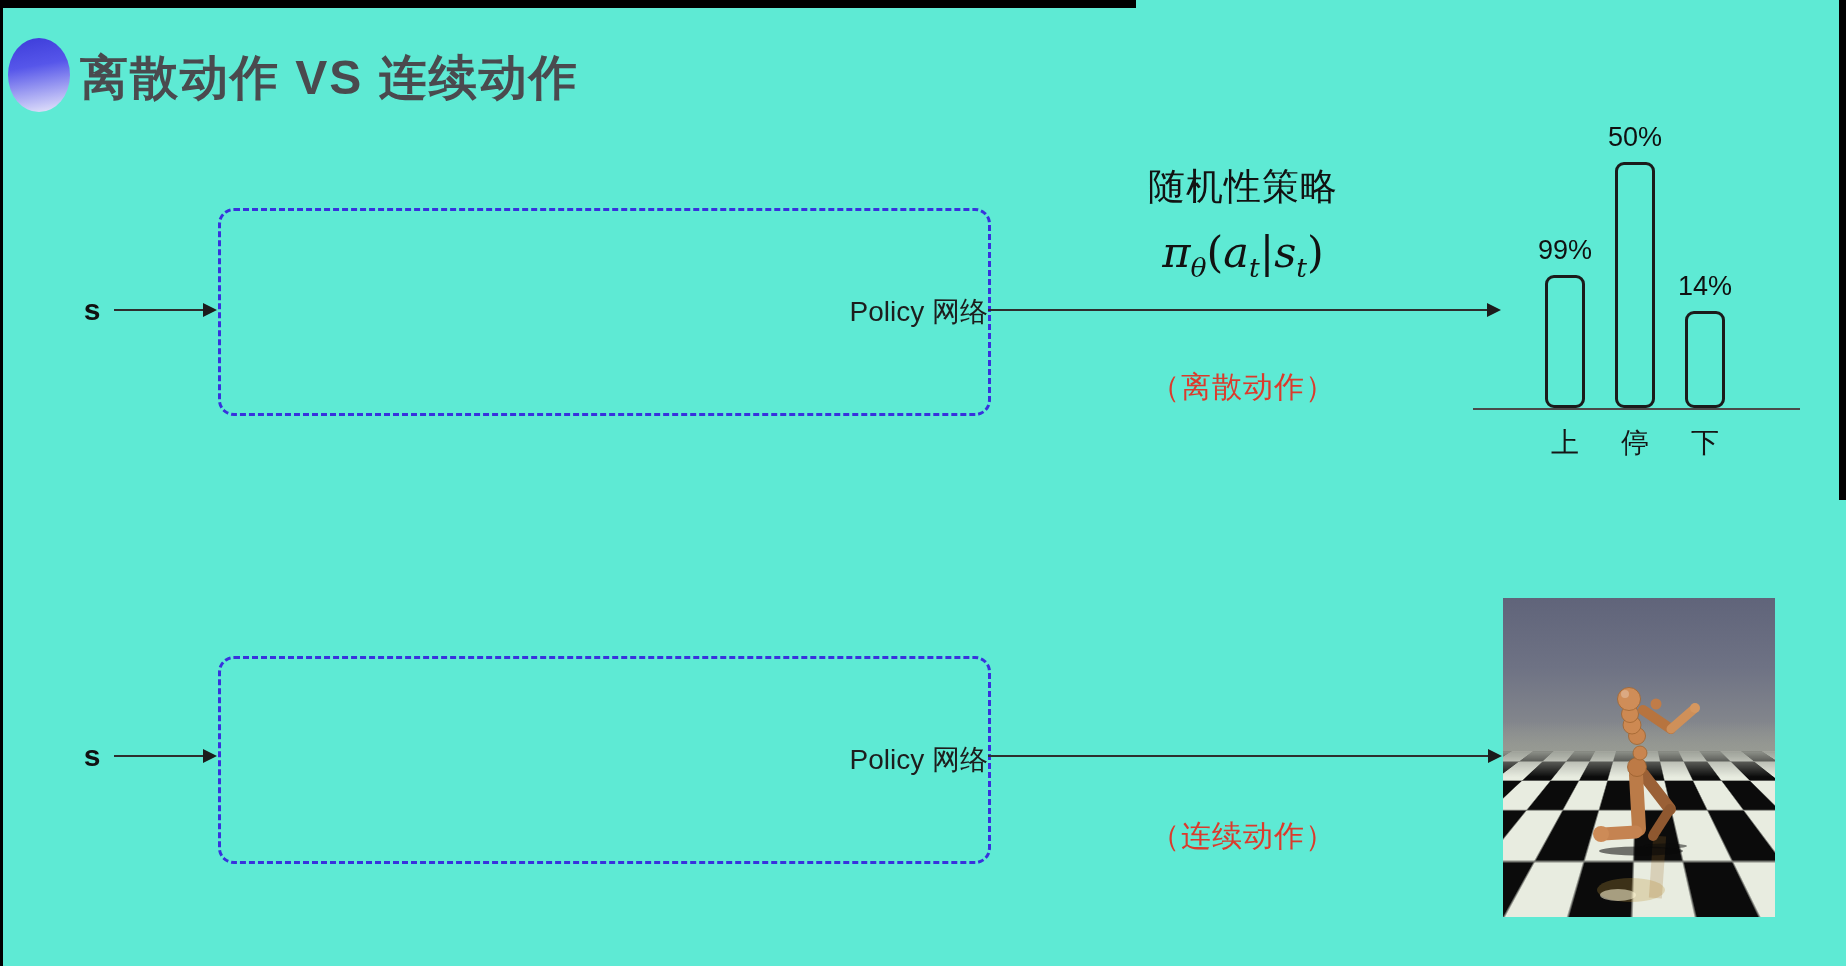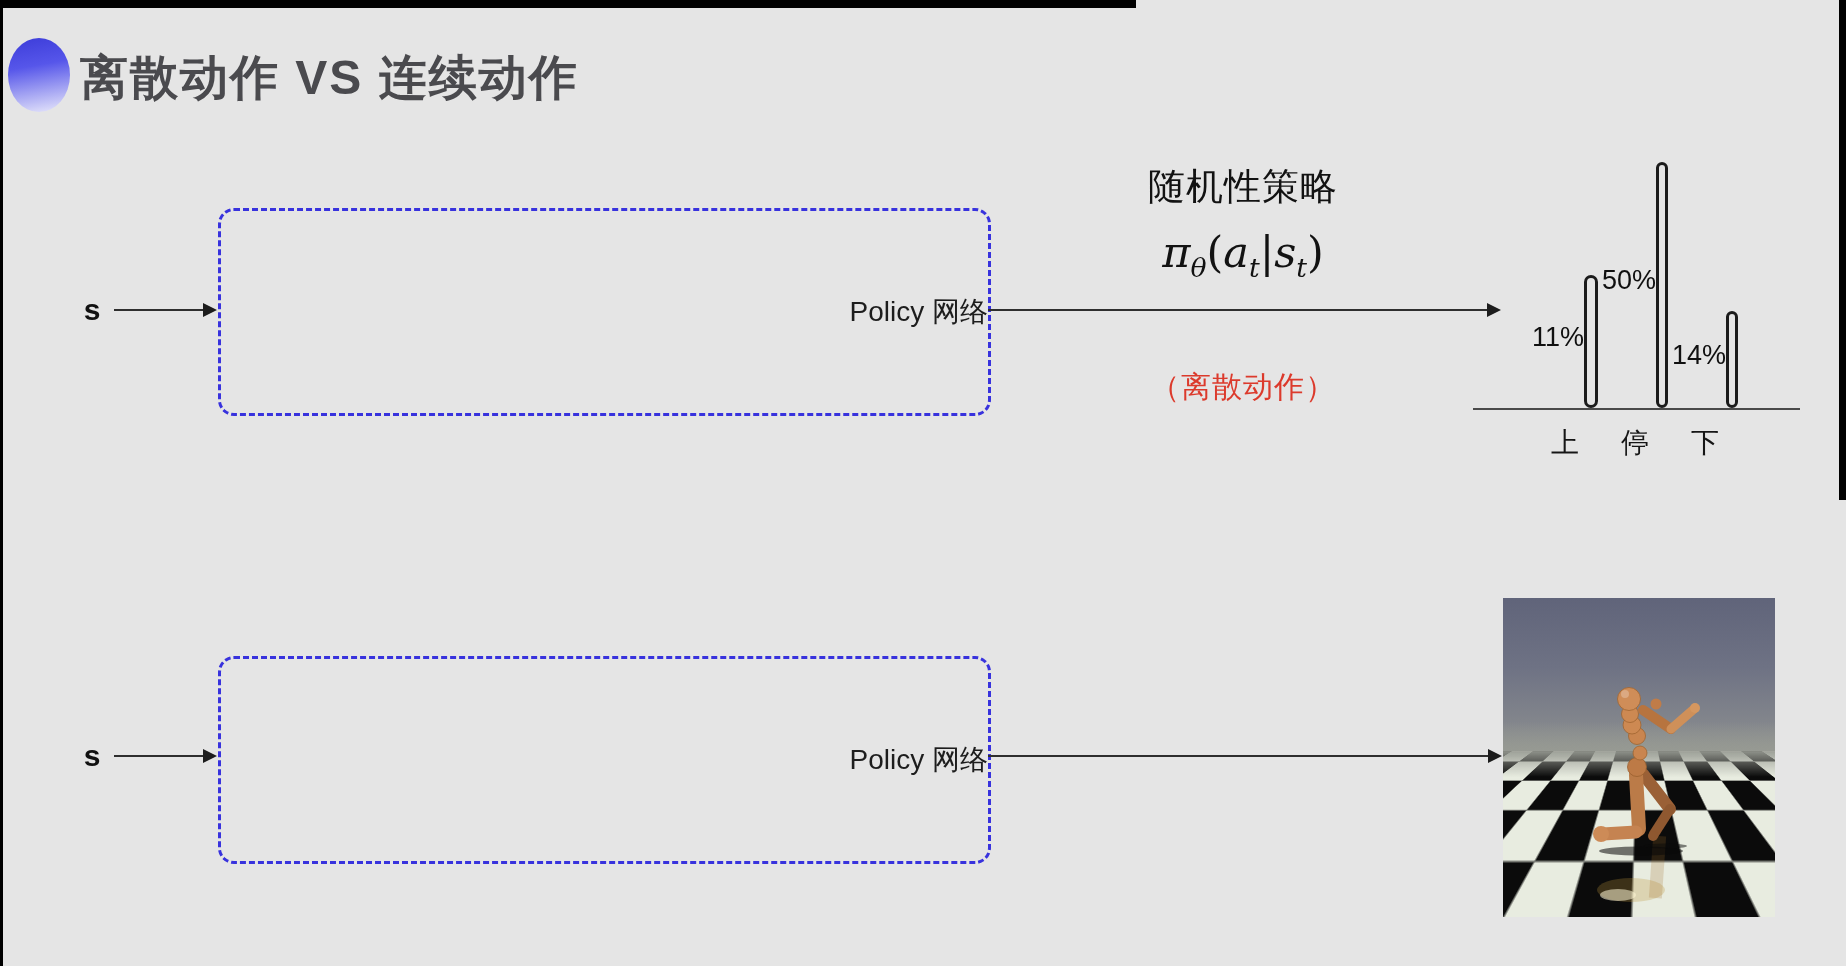--- a/index.html
+++ b/index.html
@@ -1,18 +1,18 @@
 <!DOCTYPE html>
 <html><head>
 <meta charset="utf-8">
 <style>
   html,body{margin:0;padding:0;background:#ffffff;}
   #slide{
     position:relative;width:1846px;height:966px;overflow:hidden;
-    background:#e5e5e5;font-family:"Liberation Sans","DejaVu Sans",sans-serif;color:#141414;
+    background:#5eead4;font-family:"Liberation Sans","DejaVu Sans",sans-serif;color:#141414;
   }
   .edge{position:absolute;background:#000;}
   #edge-top{left:0;top:0;width:1136px;height:8px;}
   #edge-left{left:0;top:0;width:3px;height:966px;}
   #edge-right{left:1839px;top:0;width:7px;height:500px;}
   #accent-circle{
     position:absolute;left:8px;top:38px;width:62px;height:74px;border-radius:50%;
     background:linear-gradient(170deg,#3c3cd9 0%,#5656ea 38%,#9e9ef2 68%,#e9e9fb 100%);
   }
   #page-title{
@@ -32,21 +32,21 @@
   .policy-box span{font-size:28px;color:#1d1d1d;}
   .blk-label{position:absolute;left:1058px;width:370px;text-align:center;}
   .policy-type{font-size:37px;font-weight:500;color:#121212;letter-spacing:1px;}
   .action-type{font-size:30px;font-weight:400;color:#dc3a2c;letter-spacing:1px;}
   .formula{font-size:43px;font-family:"DejaVu Serif","Liberation Serif",serif;color:#121212;}
   .formula .it{font-style:italic;}
   .formula sub{font-size:62%;font-style:italic;line-height:0;}
   
   #bar-chart{position:absolute;left:1532px;top:96px;width:206px;height:312px;}
   #bar-cols{position:absolute;left:0;right:0;bottom:0;display:flex;justify-content:space-between;align-items:flex-end;}
-  .bar-col{width:66px;display:flex;flex-direction:row;align-items:center;justify-content:flex-end;}
+  .bar-col{width:66px;display:flex;flex-direction:column;align-items:center;justify-content:flex-end;}
   .bar-val{font-size:27px;font-weight:500;color:#101010;margin-bottom:9px;}
   .bar{width:34px;border:3px solid #1b1b1b;border-radius:9px;background:transparent;}
   #chart-baseline{position:absolute;left:1473px;top:408px;width:327px;height:2px;background:#4a4a4a;}
   #cat-row{position:absolute;left:1532px;top:424px;width:206px;display:flex;justify-content:space-between;}
   .cat{width:66px;text-align:center;font-size:28px;font-weight:500;color:#151515;}
   
   #sim-photo{position:absolute;left:1503px;top:598px;width:272px;height:319px;overflow:hidden;background:#8f9290;}
   #sim-sky{position:absolute;left:0;top:0;right:0;height:48%;
     background:linear-gradient(to bottom,#60647a 0%,#6e7284 45%,#83868c 82%,#8f9290 100%);}
   #sim-floor{position:absolute;top:47%;left:-120%;width:340%;height:620px;transform-origin:50% 0;
@@ -77,21 +77,21 @@
 
   <div class="arrow" style="left:988px;top:309px;width:500px;"></div>
 
   <div class="blk-label policy-type" style="top:162px;">随机性策略</div>
   <div class="blk-label formula" style="top:227px;"><span class="it">π</span><sub>θ</sub><span>(</span><span class="it">a</span><sub>t</sub><span>|</span><span class="it">s</span><sub>t</sub><span>)</span></div>
   <div class="blk-label action-type" style="top:367px;">（离散动作）</div>
 
   <div id="bar-chart">
     <div id="bar-cols">
         <div class="bar-col">
-          <div class="bar-val">11%</div>
+          <div class="bar-val">99%</div>
           <div class="bar" style="height: 127px;"></div>
         </div>
         <div class="bar-col">
           <div class="bar-val">50%</div>
           <div class="bar" style="height: 240px;"></div>
         </div>
         <div class="bar-col">
           <div class="bar-val">14%</div>
           <div class="bar" style="height: 91px;"></div>
         </div>
@@ -106,20 +106,21 @@
 
   <div class="s-label" style="left:72px;top:739px;">s</div>
   <div class="arrow" style="left:114px;top:755px;width:90px;"></div>
 
   <div class="policy-box" style="left:218px;top:656px;">
     <span>Policy 网络</span>
   </div>
 
   <div class="arrow" style="left:988px;top:755px;width:501px;"></div>
 
+  <div class="blk-label action-type" style="top:816px;">（连续动作）</div>
 
   <div id="sim-photo">
     <div id="sim-floor"></div>
     <div id="sim-sky"></div>
     <div id="sim-haze"></div>
     <svg id="sim-robot" width="272" height="319" viewBox="0 0 272 319">
 
       <ellipse cx="128" cy="292" rx="34" ry="12" fill="rgba(190,150,60,0.28)"></ellipse>
       <ellipse cx="115" cy="297" rx="18" ry="6" fill="rgba(255,248,215,0.55)"></ellipse>
       <rect x="148" y="238" width="13" height="62" fill="rgba(160,110,40,0.22)" transform="rotate(4 154 269)"></rect>

